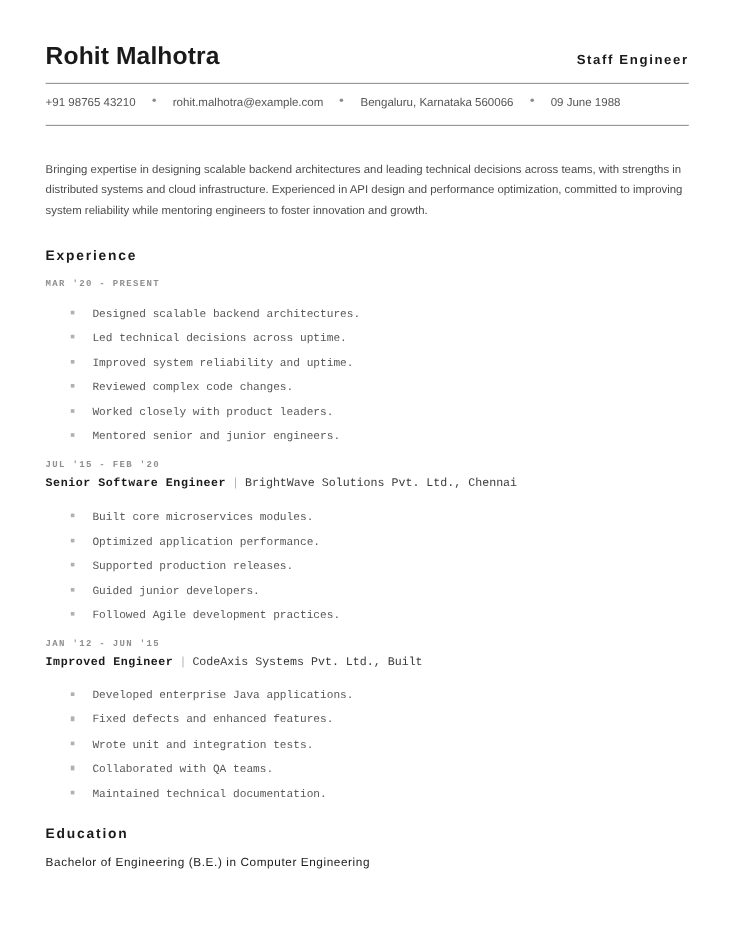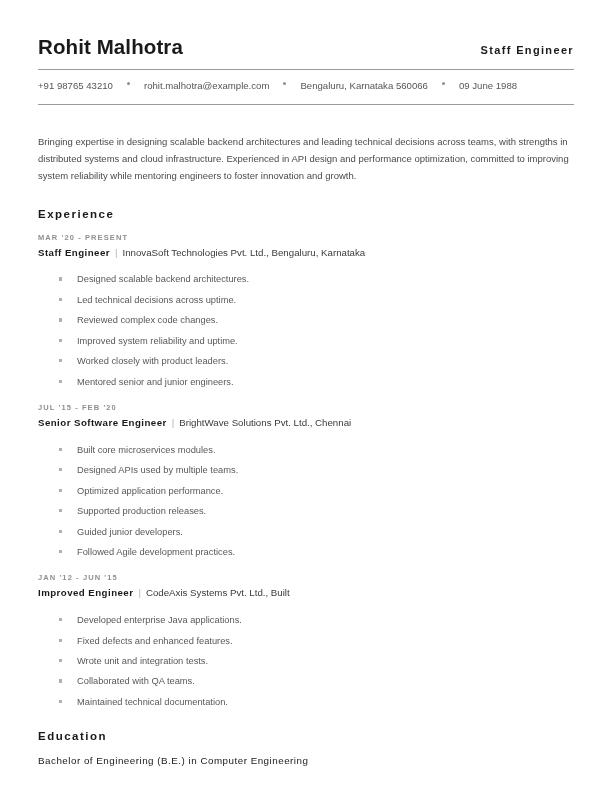--- a/index.html
+++ b/index.html
@@ -92,21 +92,21 @@
   
   .section { margin-top: 23px; }
   .section-title {
     font-size: 11.5px;
     font-weight: 700;
     color: #1a1a1a;
     letter-spacing: 1.5px;
     margin-bottom: 13px;
   }
 
-  .entry { margin-bottom: 4px; }
+  .entry { margin-bottom: 4px; font-family: Liberation Mono, monospace; }
   .entry-dates {
     font-size: 7.5px;
     font-weight: 700;
     color: #8f8f8f;
     letter-spacing: 1.1px;
     margin-bottom: 5px;
   }
   .entry-head {
     font-size: 9.7px;
     color: #2b2b2b;
@@ -182,41 +182,37 @@
 
   <div class="rule rule-bottom"></div>
 
   <div class="summary">Bringing expertise in designing scalable backend architectures and leading technical decisions across teams, with strengths in distributed systems and cloud infrastructure. Experienced in API design and performance optimization, committed to improving system reliability while mentoring engineers to foster innovation and growth.</div>
 
   <div class="section">
     <div class="section-title">Experience</div>
 
     <div class="entry">
       <div class="entry-dates">MAR '20 - PRESENT</div>
-      <div class="entry-head">
-        <span class="entry-title">Staff Engineer</span><span class="entry-pipe">|</span><span class="entry-org">InnovaSoft Technologies Pvt. Ltd.,  Bengaluru, Karnataka</span>
-      </div>
       <ul class="bullets">
         <li>Designed scalable backend architectures.</li>
         <li>Led technical decisions across uptime.</li>
+        <li>Improved system reliability and uptime.</li>
         <li>Reviewed complex code changes.</li>
-        <li>Improved system reliability and uptime.</li>
         <li>Worked closely with product leaders.</li>
         <li>Mentored senior and junior engineers.</li>
       </ul>
     </div>
 
     <div class="entry">
       <div class="entry-dates">JUL '15 - FEB '20</div>
       <div class="entry-head">
         <span class="entry-title">Senior Software Engineer</span><span class="entry-pipe">|</span><span class="entry-org">BrightWave Solutions Pvt. Ltd.,  Chennai</span>
       </div>
       <ul class="bullets">
         <li>Built core microservices modules.</li>
-        <li>Designed APIs used by multiple teams.</li>
         <li>Optimized application performance.</li>
         <li>Supported production releases.</li>
         <li>Guided junior developers.</li>
         <li>Followed Agile development practices.</li>
       </ul>
     </div>
 
     <div class="entry">
       <div class="entry-dates">JAN '12 - JUN '15</div>
       <div class="entry-head">

